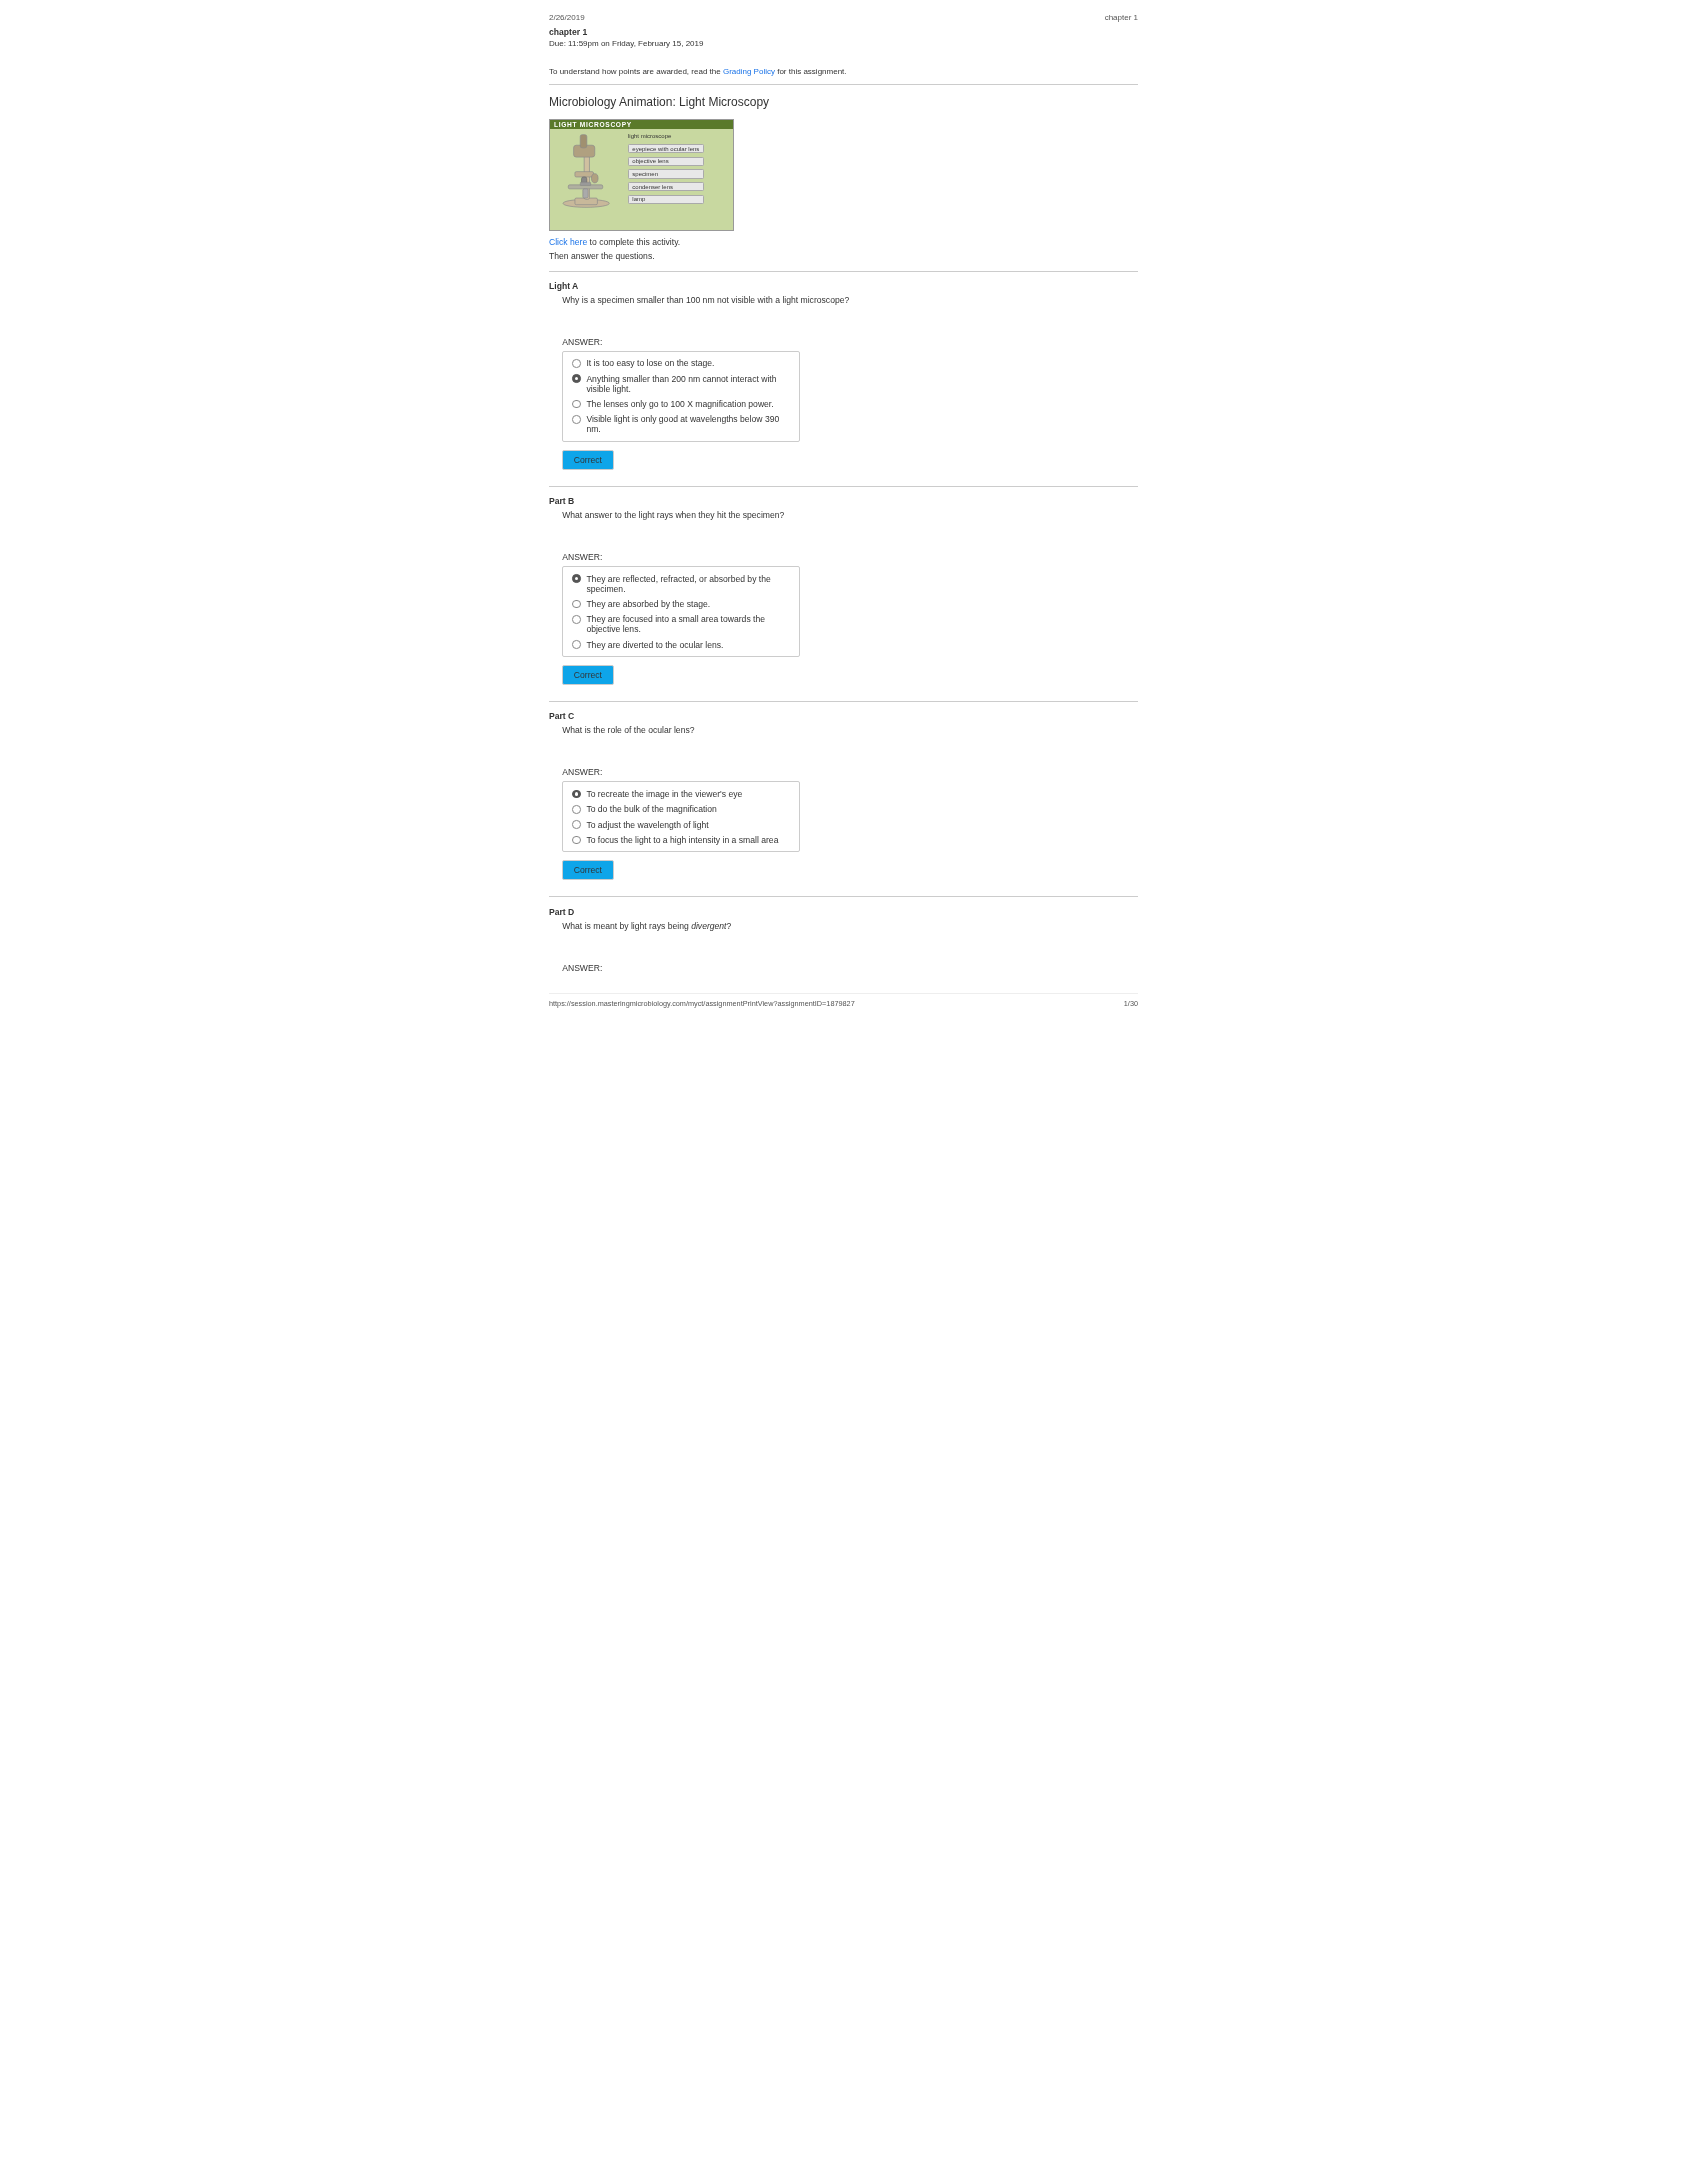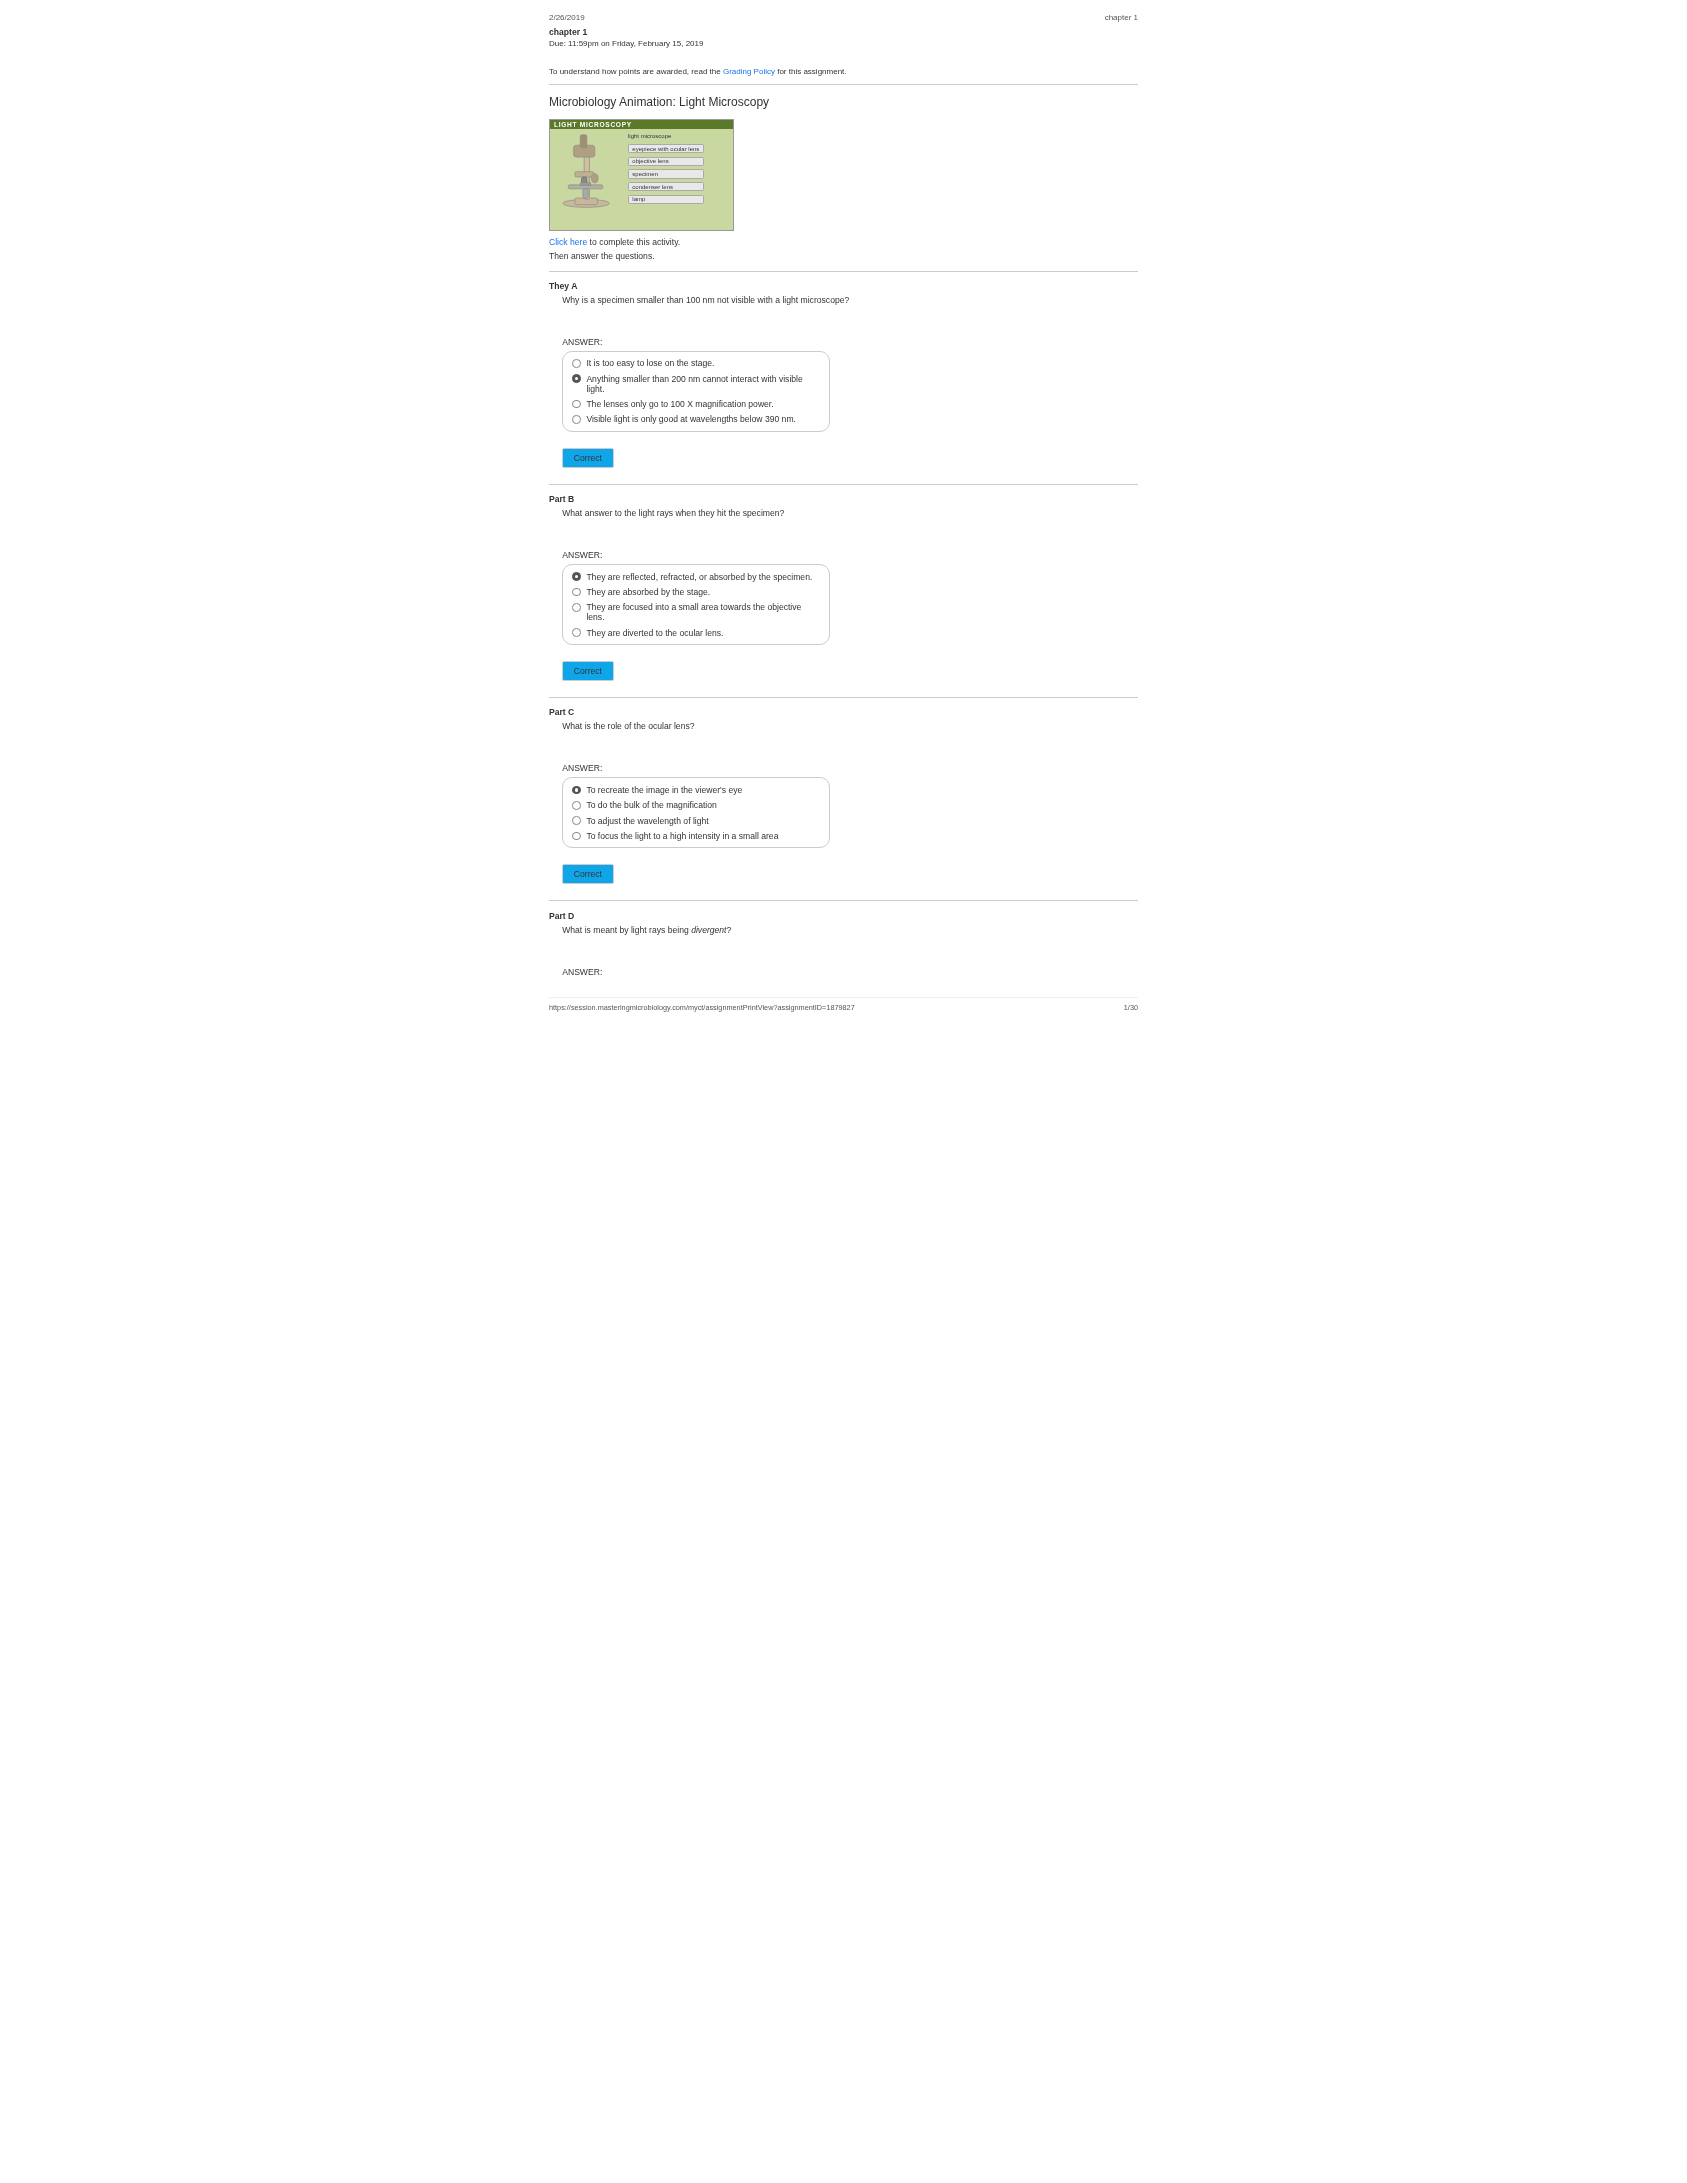--- a/index.html
+++ b/index.html
@@ -116,25 +116,25 @@
     }
     .answer-label {
       font-size: 8.6px;
       margin-left: 13.2px;
       margin-bottom: 4px;
       color: #333;
       margin-top: 32px;
     }
     .answer-box {
       border: 0.7px solid #ccc;
-      border-radius: 10px;
+      border-radius: 2px;
       padding: 6.6px 9.3px;
       margin-left: 13.2px;
-      margin-bottom: 16px;
-      width: 268px;
+      margin-bottom: 8px;
+      width: 238px;
     }
     .answer-option {
       display: flex;
       align-items: flex-start;
       margin-bottom: 5.3px;
       font-size: 8.6px;
       gap: 5.3px;
     }
     .answer-option:last-child {
       margin-bottom: 0;
@@ -249,21 +249,21 @@
 
 <div class="click-here-line">
   <a href="#">Click here</a><span> to complete this activity.</span>
 </div>
 
 <div class="then-answer">Then answer the questions.</div>
 
 <hr class="section-divider">
 
 <div class="part-section">
-  <div class="part-label">They A</div>
+  <div class="part-label">Light A</div>
   <div class="question-text">Why is a specimen smaller than 100 nm not visible with a light microscope?</div>
   <div class="answer-label">ANSWER:</div>
   <div class="answer-box">
     <div class="answer-option">
       <div class="radio-circle"></div>
       <span>It is too easy to lose on the stage.</span>
     </div>
     <div class="answer-option">
       <div class="radio-circle selected"></div>
       <span>Anything smaller than 200 nm cannot interact with visible light.</span>

